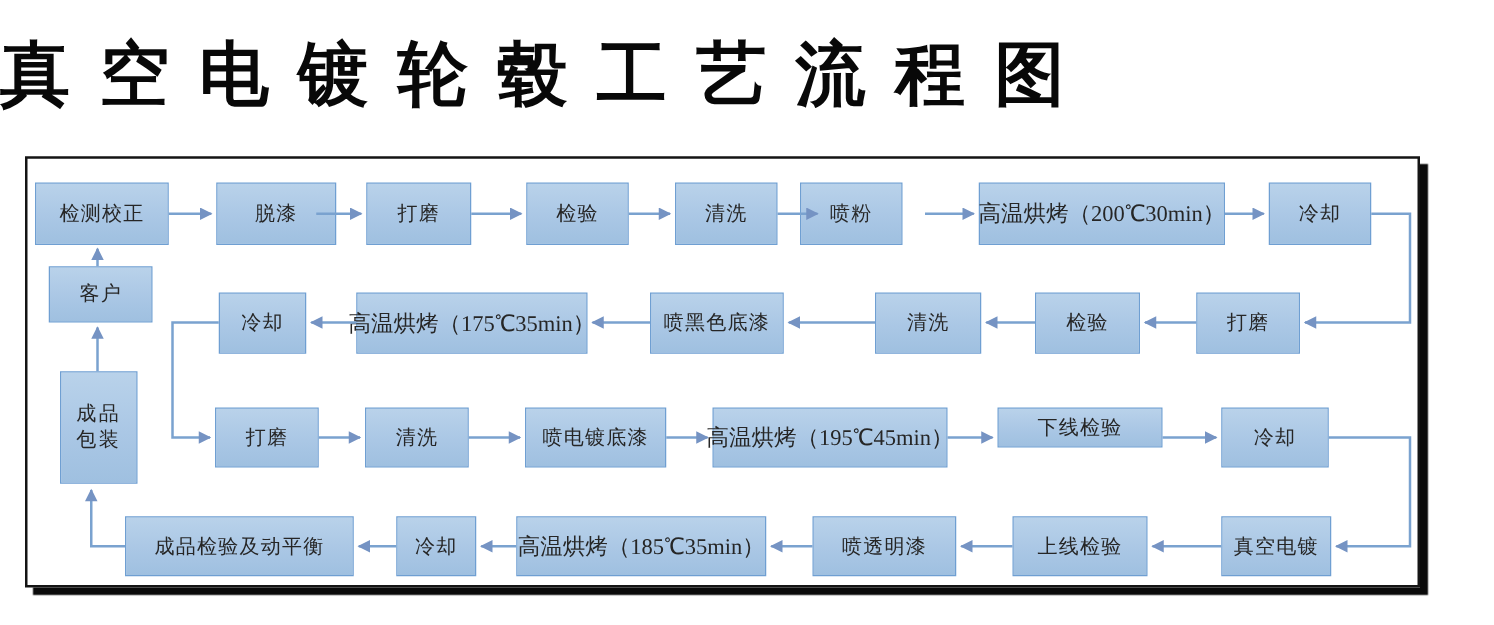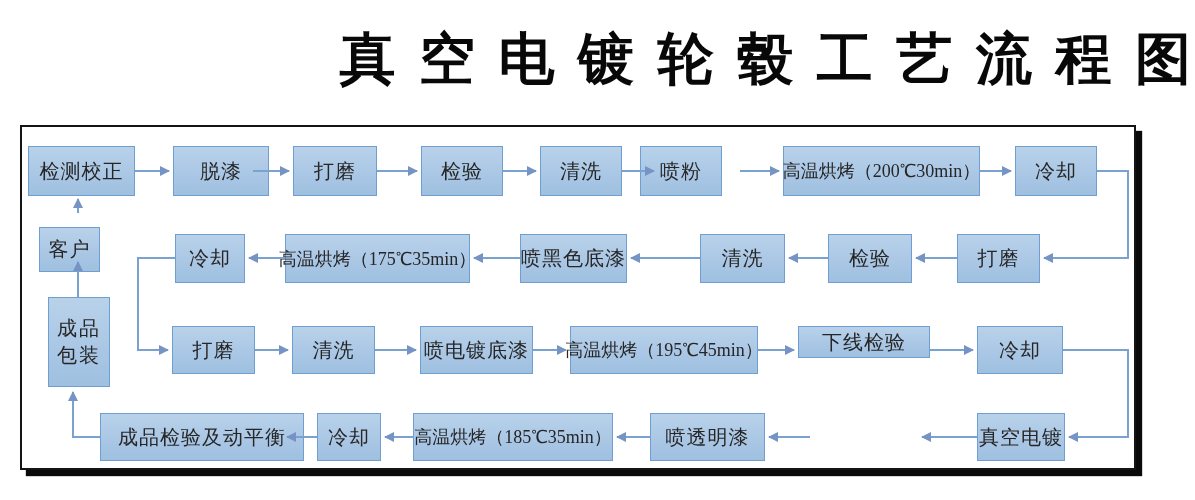--- a/index.html
+++ b/index.html
@@ -6,21 +6,21 @@
   #stage{
     position:relative;
     width:1195px;height:500px;
     background:#ffffff;
     overflow:hidden;
     font-family:"Liberation Serif", serif;
   }
   #main-title{
     position:absolute;
     left:0;top:22px;width:100%;
-    text-align:right;
+    text-align:left;
     font-family:"Liberation Sans", sans-serif;
     font-weight:bold;
     font-size:56px;
     letter-spacing:4px;
     color:#080808;
     white-space:nowrap;
   }
   #frame{
     position:absolute;
     left:20px;top:125px;
@@ -30,21 +30,21 @@
     box-shadow:6px 6px 1px 0 #0a0a0a;
   }
   .node{
     position:absolute;
     display:flex;
     align-items:center;
     justify-content:center;
     background:linear-gradient(180deg,#b9d2ea 0%,#aac7e5 55%,#9fc0e0 100%);
     border:1.5px solid #6f9fd2;
     box-sizing:border-box;
-    font-size:20px;
+    font-size:16px;
     color:#262626;
     white-space:nowrap;
     letter-spacing:1px;
   }
   .node.wide{font-size:18px;letter-spacing:0;}
   .node.vertical{
     flex-direction:column;
     justify-content:center;
     letter-spacing:2px;
   }
@@ -77,38 +77,39 @@
   <div class="node wide" style="left:783px;top:146px;width:197px;height:50px">高温烘烤（200℃30min）</div>
   <div class="node" style="left:1015px;top:146px;width:82px;height:50px">冷却</div>
 
   <div class="node" style="left:957px;top:234px;width:83px;height:49px">打磨</div>
   <div class="node" style="left:828px;top:234px;width:84px;height:49px">检验</div>
   <div class="node" style="left:700px;top:234px;width:85px;height:49px">清洗</div>
   <div class="node" style="left:520px;top:234px;width:107px;height:49px">喷黑色底漆</div>
   <div class="node wide" style="left:285px;top:234px;width:185px;height:49px">高温烘烤（175℃35min）</div>
   <div class="node" style="left:175px;top:234px;width:70px;height:49px">冷却</div>
 
-  <div class="node" style="left:39px;top:227px;width:61px;height:45px">客户</div>
+  <div class="node" style="left:39px;top:213px;width:83px;height:45px">客户</div>
   <div class="node vertical" style="left:48px;top:297px;width:62px;height:90px">
     <span>成品</span>
     <span>包装</span>
   </div>
 
   <div class="node" style="left:172px;top:326px;width:83px;height:48px">打磨</div>
   <div class="node" style="left:292px;top:326px;width:83px;height:48px">清洗</div>
   <div class="node" style="left:420px;top:326px;width:113px;height:48px">喷电镀底漆</div>
   <div class="node wide" style="left:570px;top:326px;width:188px;height:48px">高温烘烤（195℃45min）</div>
   <div class="node" style="left:798px;top:326px;width:132px;height:32px">下线检验</div>
   <div class="node" style="left:977px;top:326px;width:86px;height:48px">冷却</div>
 
   <div class="node" style="left:977px;top:413px;width:88px;height:48px">真空电镀</div>
+  <div class="node" style="left:810px;top:413px;width:108px;height:48px">上线检验</div>
   <div class="node" style="left:650px;top:413px;width:115px;height:48px">喷透明漆</div>
   <div class="node wide" style="left:413px;top:413px;width:200px;height:48px">高温烘烤（185℃35min）</div>
   <div class="node" style="left:317px;top:413px;width:64px;height:48px">冷却</div>
-  <div class="node" style="left:100px;top:413px;width:204px;height:48px">成品检验及动平衡</div>
+  <div class="node" style="left:100px;top:413px;width:183px;height:48px">成品检验及动平衡</div>
 
   <svg id="connector-layer" viewBox="0 0 1195 500" xmlns="http://www.w3.org/2000/svg">
     <defs>
       <marker id="ah" viewBox="0 0 5 5" refX="4.5" refY="2.5" markerWidth="5.5" markerHeight="5" orient="auto">
         <path d="M0,0 L5,2.5 L0,5 Z" fill="#7593c3"></path>
       </marker>
     </defs>
 
     <path class="conn" d="M135 171 H169" marker-end="url(#ah)"></path>
     <path class="conn" d="M253 171 H289" marker-end="url(#ah)"></path>

